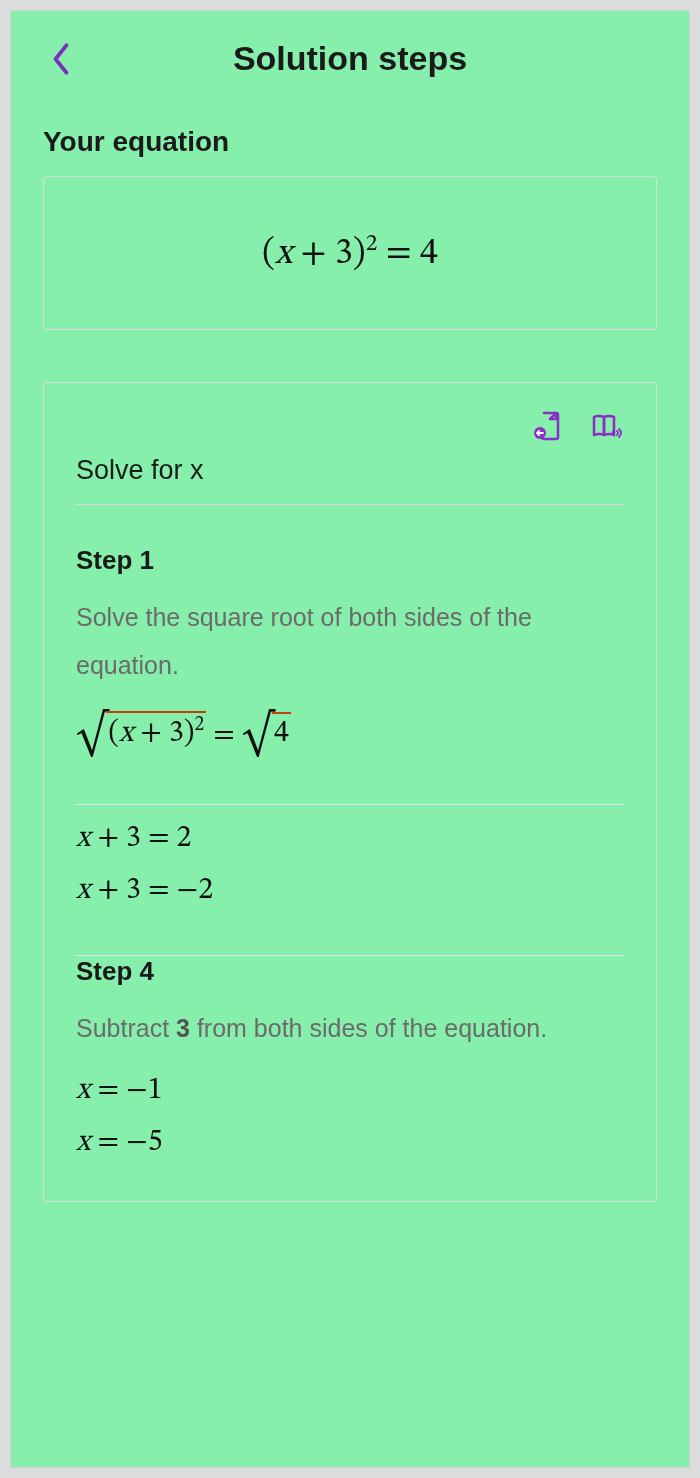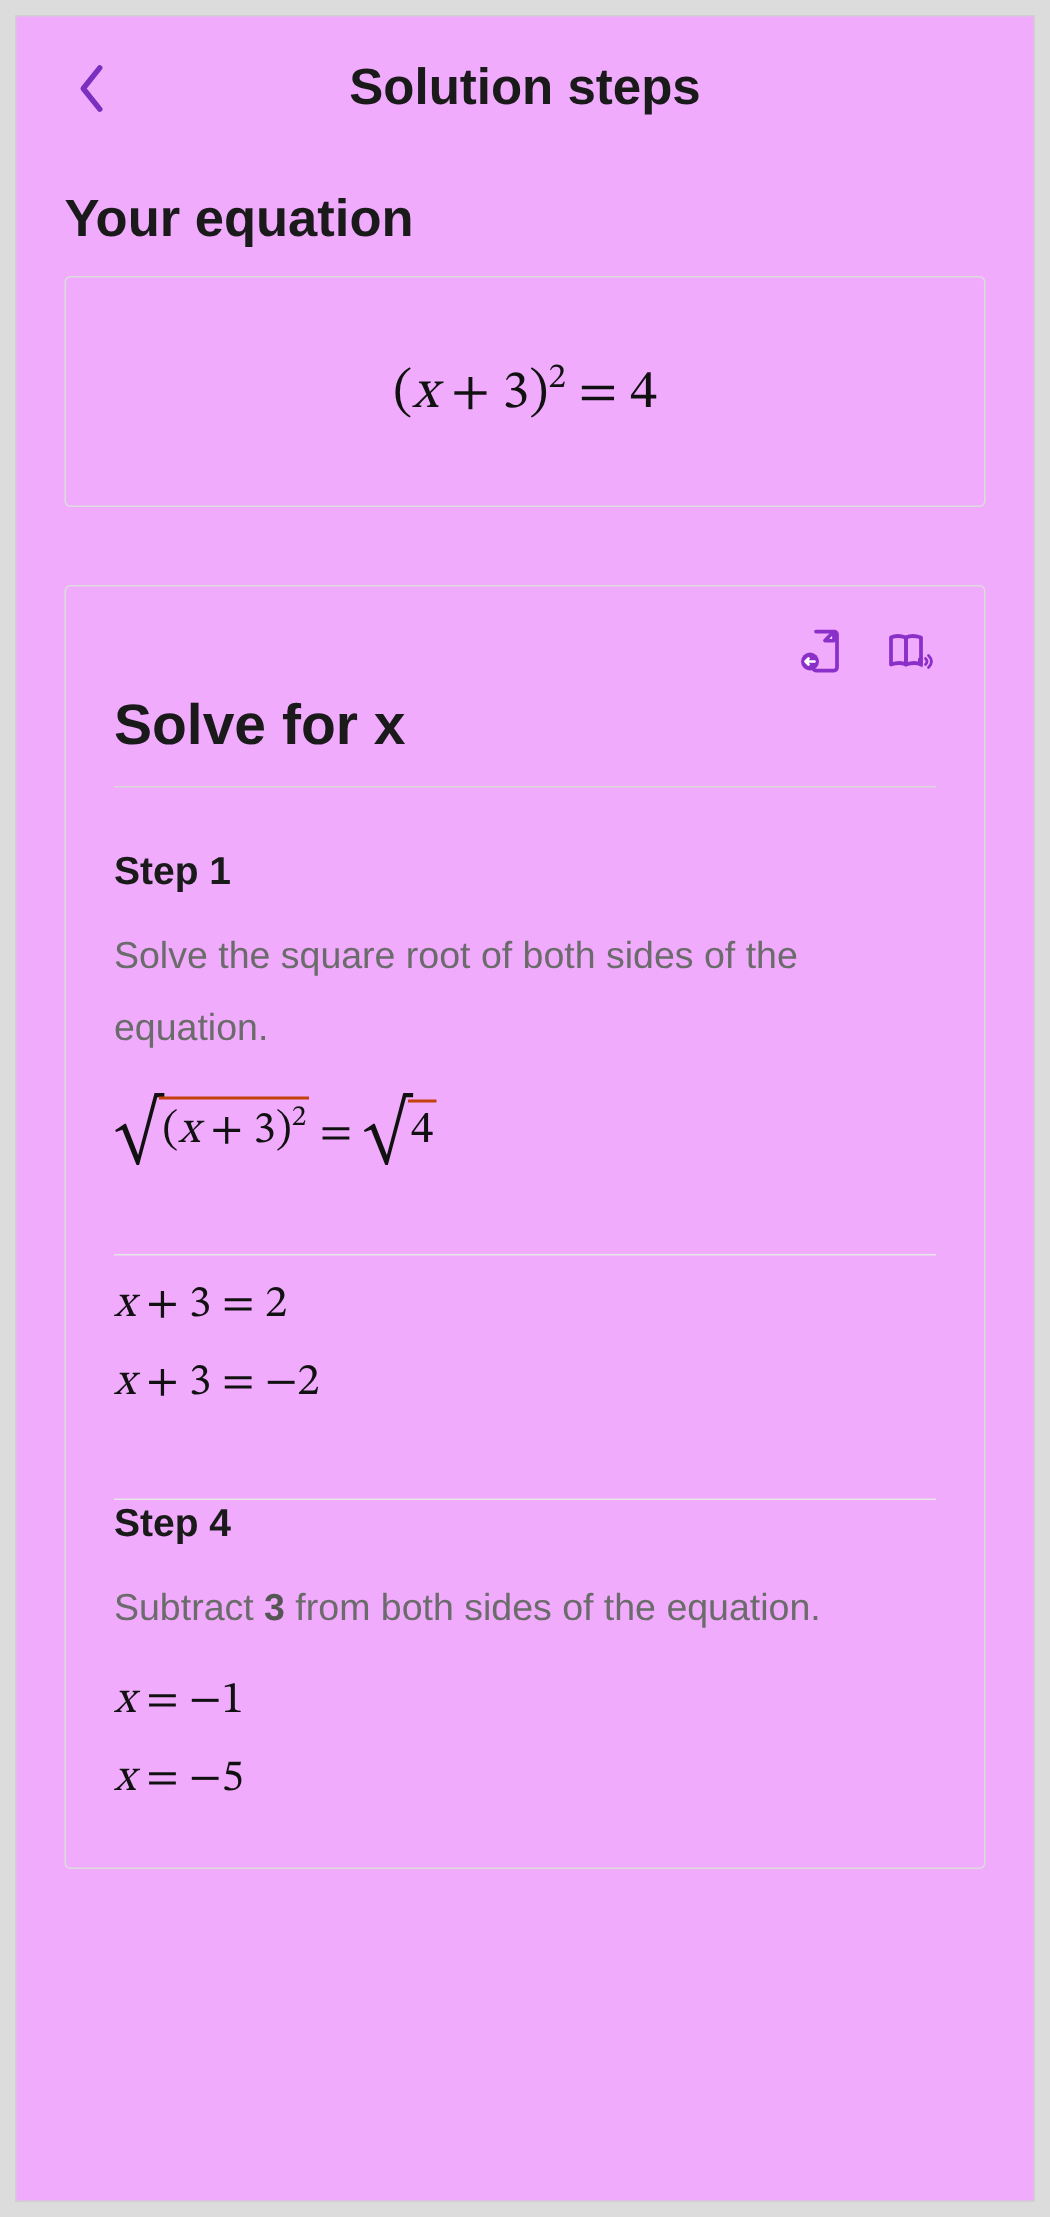--- a/index.html
+++ b/index.html
@@ -3,21 +3,21 @@
 <meta charset="utf-8">
 <style>
   * { box-sizing: border-box; margin: 0; padding: 0; }
   html, body { width: 700px; height: 1478px; }
   body {
     font-family: 'Segoe UI', Arial, sans-serif;
     background: #dcdcdc;
     padding: 10px;
   }
   .panel {
-    background: #f0abfc;
+    background: #86efac;
     width: 100%;
     height: 100%;
     padding: 28px 32px;
     border: 1px solid #d0d0d0;
   }
   .header {
     display: flex;
     align-items: center;
     margin-bottom: 48px;
   }
@@ -34,21 +34,21 @@
   .back-btn svg { width: 22px; height: 34px; }
   .title {
     font-size: 34px;
     font-weight: 600;
     color: #1a1a1a;
     text-align: center;
     flex: 1;
     margin-right: 52px;
   }
   .section-label {
-    font-size: 35px;
+    font-size: 28px;
     font-weight: 600;
     color: #1a1a1a;
     margin-bottom: 18px;
   }
   .equation-card {
     border: 1px solid #dcdcdc;
     border-radius: 4px;
     padding: 52px 20px;
     margin-bottom: 52px;
     text-align: center;
@@ -73,29 +73,29 @@
   .icon-btn {
     width: 36px;
     height: 36px;
     cursor: pointer;
     display: flex;
     align-items: center;
     justify-content: center;
   }
   .icon-btn svg { width: 32px; height: 32px; }
   .solve-heading {
-    font-size: 38px;
-    font-weight: 700;
+    font-size: 27px;
+    font-weight: 400;
     color: #1a1a1a;
     padding-bottom: 18px;
     border-bottom: 1px solid #d8d8d8;
     margin-bottom: 40px;
   }
   .step-block {
-    padding-bottom: 44px;
+    padding-bottom: 32px;
     border-bottom: 1px solid #e6e6e6;
   }
   .step-block.last { border-bottom: none; margin-bottom: 0; padding-bottom: 0; }
   .step-title {
     font-size: 26px;
     font-weight: 700;
     color: #1a1a1a;
     margin-bottom: 18px;
   }
   .step-desc {

